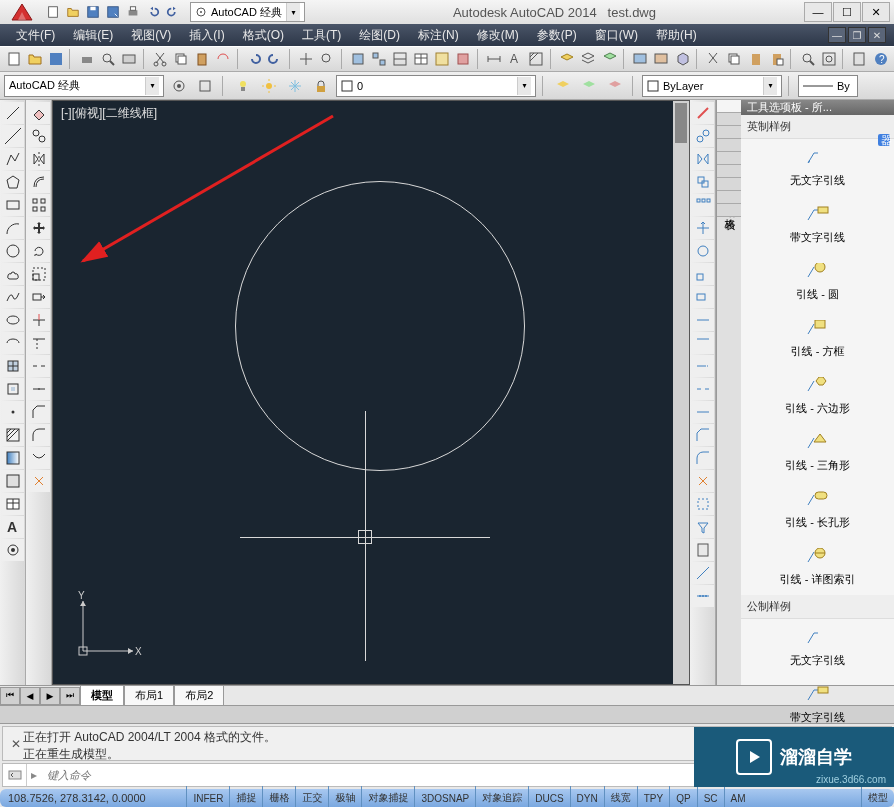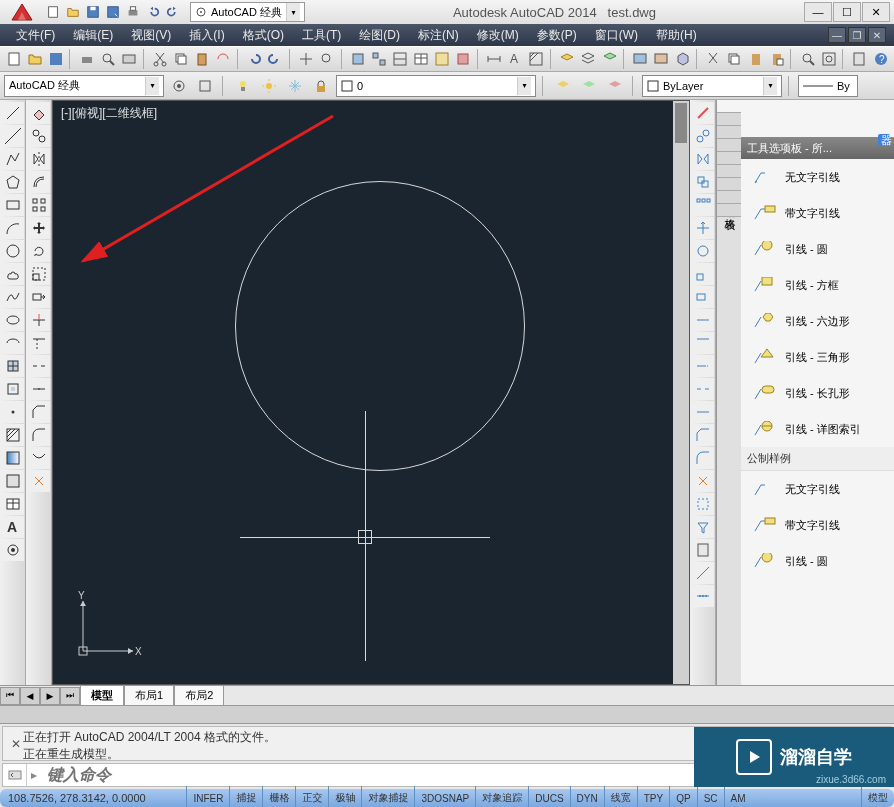--- a/index.html
+++ b/index.html
@@ -63,33 +63,33 @@
 
 
 .right-toolbars { display: flex; }
 
 
 .palette { width: 178px; background: #f5f5f5; border-left: 1px solid #999; display: flex; }
 .palette-tabs { width: 24px; background: #e0e0e0; display: flex; flex-direction: column; }
 .palette-tab { writing-mode: vertical-rl; padding: 6px 4px; font-size: 11px; border-bottom: 1px solid #aaa; cursor: pointer; text-align: center; background: #d8d8d8; }
 .palette-tab.active { background: #f5f5f5; }
 .palette-body { flex: 1; display: flex; flex-direction: column; }
-.palette-title { height: 22px; background: linear-gradient(#888, #666); color: #fff; display: flex; align-items: center; padding: 0 6px; font-size: 11px; margin-top: 37px; }
+.palette-title { height: 22px; background: linear-gradient(#888, #666); color: #fff; display: flex; align-items: center; padding: 0 6px; font-size: 11px; }
 .palette-section { padding: 4px 6px; font-size: 11px; color: #333; border-bottom: 1px solid #ddd; background: #eee; }
-.palette-item { display: flex; align-items: center; gap: 6px; padding: 8px 10px; font-size: 11px; cursor: pointer; }
+.palette-item { display: flex; align-items: center; gap: 6px; padding: 8px 10px; font-size: 11px; cursor: pointer; flex-direction: column; }
 .pi-icon { width: 28px; height: 20px; display: flex; align-items: center; justify-content: center; }
 .pi-icon svg { width: 24px; height: 16px; }
 
 
 .cmd-area { height: 66px; background: #e8e8e8; border-top: 1px solid #999; display: flex; flex-direction: column; }
 .cmd-history { flex: 1; background: #f0f0f0; border: 1px solid #bbb; margin: 2px; padding: 2px 6px; font-size: 12px; font-family: Consolas, monospace; color: #333; overflow: hidden; }
 .cmd-history .close-x { float: left; width: 14px; height: 30px; display: flex; align-items: center; justify-content: center; color: #555; }
 .cmd-input-row { height: 24px; display: flex; align-items: center; border: 1px solid #bbb; margin: 0 2px 2px 2px; background: #fff; }
 .cmd-icon { width: 24px; height: 22px; display: flex; align-items: center; justify-content: center; border-right: 1px solid #ccc; }
-.cmd-input { flex: 1; border: none; padding: 0 6px; font-size: 16px; font-style: italic; color: #888; outline: none; font-weight: bold; }
+.cmd-input { flex: 1; border: none; padding: 0 6px; font-size: 11px; font-style: italic; color: #888; outline: none; }
 
 
 .statusbar { height: 18px; background: linear-gradient(#a8c8f0, #7aa8e0); display: flex; align-items: center; font-size: 11px; border-radius: 6px; }
 .sb-coord { padding: 0 8px; color: #333; }
 .sb-btn { padding: 12px 6px; border-left: 1px solid #6090c0; height: 100%; display: flex; align-items: center; color: #333; cursor: pointer; font-size: 10px; }
 
 
 .watermark { position: absolute; right: 0; bottom: 20px; width: 200px; height: 60px; background: #1a5a7a; display: flex; align-items: center; justify-content: center; gap: 8px; }
 .watermark-icon { width: 36px; height: 36px; border: 2px solid #fff; border-radius: 4px; display: flex; align-items: center; justify-content: center; }
 .watermark-icon svg { width: 20px; height: 20px; }
@@ -882,20 +882,21 @@
       <div class="palette-tab">注释</div>
       <div class="palette-tab">建筑</div>
       <div class="palette-tab">机械</div>
       <div class="palette-tab">电力</div>
       <div class="palette-tab">土木</div>
       <div class="palette-tab">结构</div>
       <div class="palette-tab">表格</div>
     </div>
     <div class="palette-body">
       <div class="palette-title">工具选项板 - 所...</div>
+      <div class="palette-section">英制样例</div>
       <div class="palette-item">
           <div class="pi-icon">
             <svg viewBox="0 0 24 16">
               <path d="M2 14 l6 -10 h4" fill="none" stroke="#4080c0"></path>
               <path d="M2 14 l2 -1 -1 -2 z" fill="#4080c0"></path>
             </svg>
           </div>
           <span>无文字引线</span>
         </div>
       <div class="palette-item">

